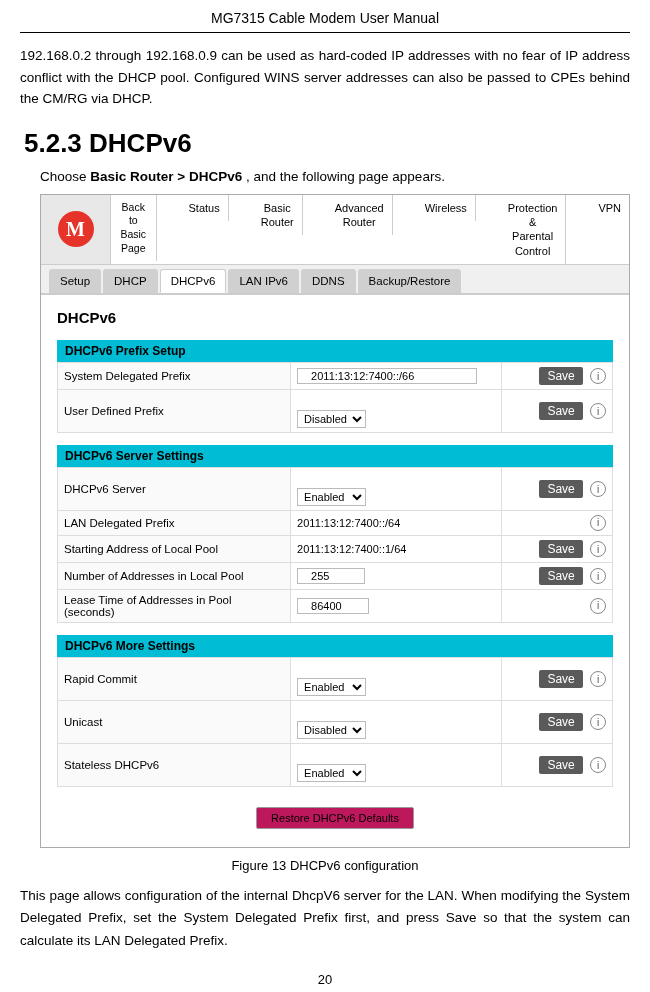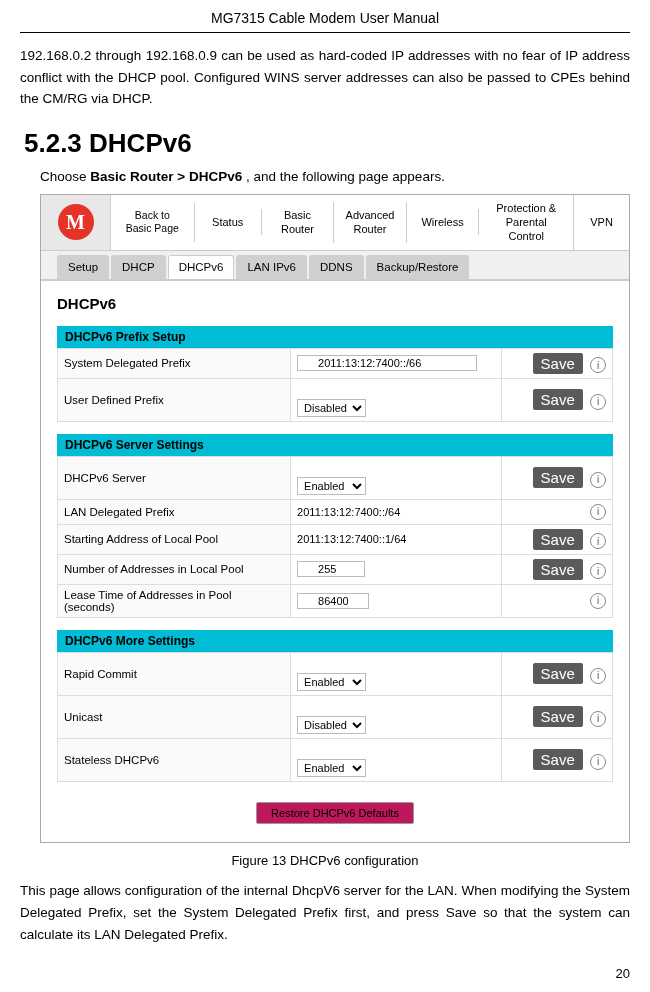--- a/index.html
+++ b/index.html
@@ -73,21 +73,22 @@
       align-items: center;
       justify-content: center;
       color: white;
       font-size: 20px;
       font-weight: bold;
       font-family: serif;
     }
     .nav-items {
       display: flex;
       flex: 1;
-      align-items: center;
+      align-items: flex-start;
+      gap: 24px;
     }
     .nav-item {
       display: flex;
       align-items: center;
       justify-content: center;
       text-align: center;
       font-size: 11px;
       padding: 6px 8px;
       border-right: 1px solid #ccc;
       cursor: pointer;
@@ -111,21 +112,21 @@
     .nav-item.vpn {
       flex: 0.7;
       border-right: none;
     }
 
     
     .sub-nav {
       background: #f0f0f0;
       display: flex;
       border-bottom: 2px solid #ccc;
-      padding: 0 16px;
+      padding: 0 8px;
     }
     .sub-tab {
       font-size: 11.5px;
       padding: 5px 10px;
       cursor: pointer;
       border: 1px solid transparent;
       margin-top: 4px;
       background: #d0d0d0;
       margin-right: 2px;
       border-radius: 3px 3px 0 0;
@@ -178,40 +179,40 @@
     }
     .settings-table td:last-child {
       width: 20%;
       text-align: right;
     }
     .save-btn {
       background: #5a5a5a;
       color: #fff;
       border: none;
       padding: 2px 8px;
-      font-size: 15px;
+      font-size: 12px;
       cursor: pointer;
       margin-right: 4px;
       border-radius: 2px;
     }
     .info-icon {
       display: inline-flex;
       align-items: center;
       justify-content: center;
       width: 16px;
       height: 16px;
       border-radius: 50%;
       border: 1px solid #888;
       font-size: 10px;
       color: #555;
       cursor: pointer;
     }
     .input-field {
       border: 1px solid #bbb;
-      padding: 1px 20px;
+      padding: 1px 13px;
       font-size: 11px;
       width: 180px;
       background: #fff;
     }
     .select-field {
       border: 1px solid #bbb;
       padding: 1px 2px;
       font-size: 11px;
       background: #fff;
       margin-top: 16px;
@@ -245,21 +246,21 @@
     
     .body-text {
       font-size: 13.5px;
       line-height: 1.65;
       text-align: justify;
       margin-bottom: 12px;
     }
 
     
     .page-number {
-      text-align: right;
+      text-align: center;
       margin-top: 20px;
       font-size: 13px;
     }
   </style>
 </head>
 <body>
 
 <div class="page-title">
   <span>MG7315 Cable Modem User Manual</span>
 </div>

